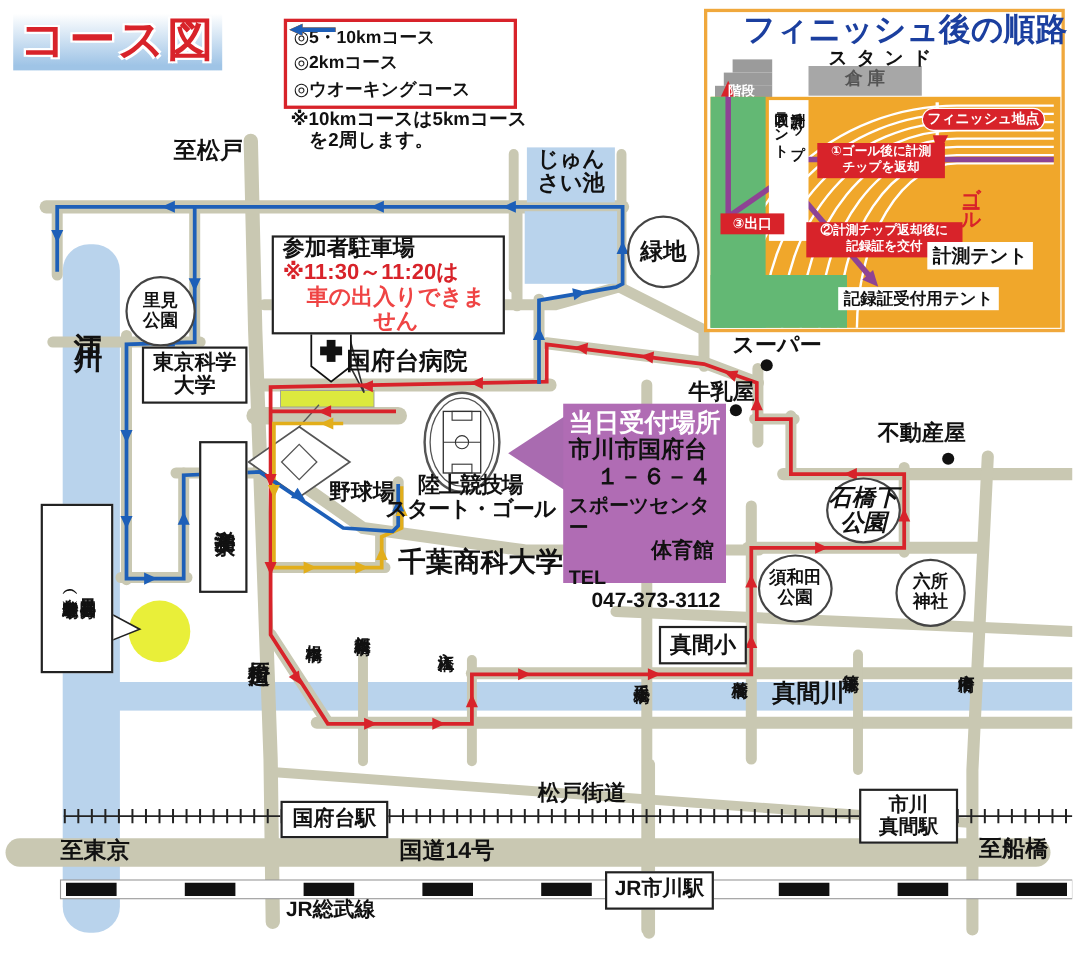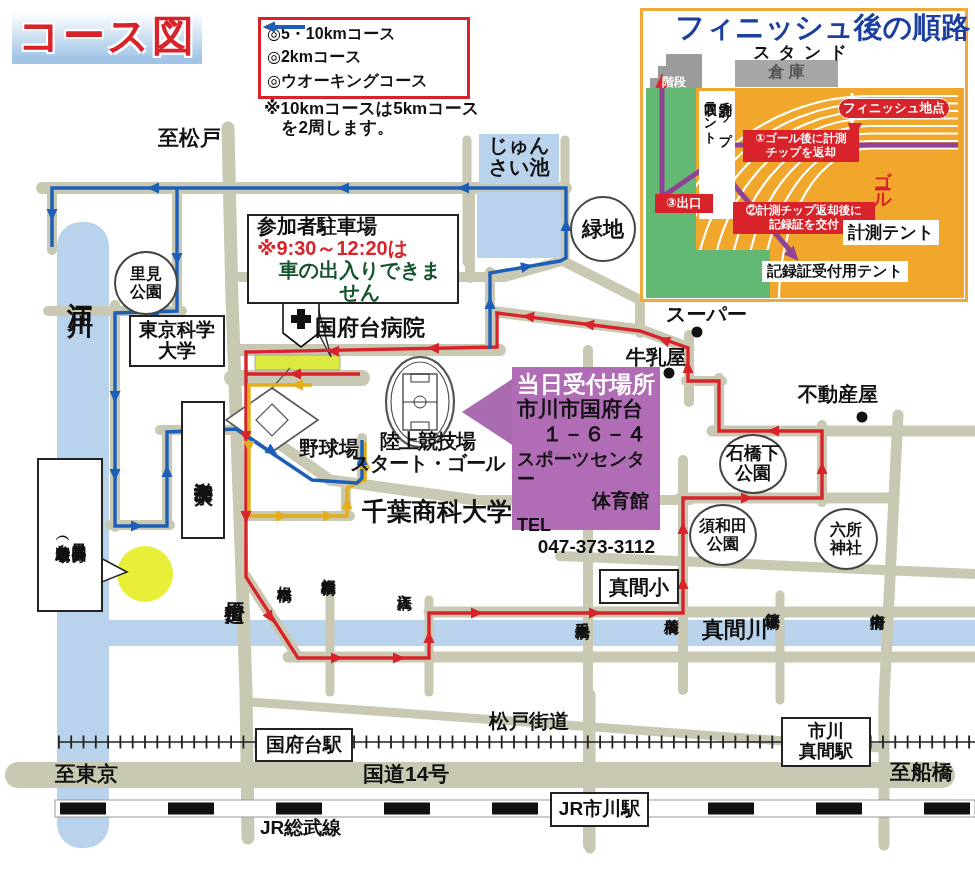--- a/index.html
+++ b/index.html
@@ -251,22 +251,22 @@
 
 <div class="lbl" style="left:158px;top:126px;font-size:21px;">至松戸</div>
 <div class="lbl" style="left:479px;top:134px;width:80px;height:50px;background:#b9d3ec;font-size:20px;text-align:center;">じゅん
 さい池</div>
 <div class="lbl circle" style="left:570px;top:196px;width:62px;height:62px;font-size:21px;">緑地</div>
 <div class="lbl circle" style="left:114px;top:251px;width:60px;height:60px;font-size:16px;">里見
 公園</div>
 
 <div class="lbl whitebox" style="left:247px;top:214px;width:212px;height:90px;flex-direction:column;align-items:flex-start;padding:4px 8px;box-sizing:border-box;">
   <span style="font-size:20px;color:#111;">参加者駐車場</span>
-  <span style="font-size:20px;color:#d8232a;">※9:30～12:20は</span>
-  <span style="font-size:20px;color:#14532d;padding-left:14px;">車の出入りできません</span>
+  <span style="font-size:20px;color:#d8232a;">※11:30～11:20は</span>
+  <span style="font-size:20px;color:#ef4444;padding-left:14px;">車の出入りできません</span>
 </div>
 
 <div class="lbl whitebox" style="left:129px;top:315px;width:92px;height:48px;font-size:19px;">東京科学
 大学</div>
 <div class="lbl whitebox vtext" style="left:181px;top:401px;width:40px;height:134px;font-size:19px;">和洋女子大学</div>
 <div class="lbl vtext" style="left:66px;top:282px;font-size:26px;letter-spacing:5px;">江戸川</div>
 <div class="lbl" style="left:315px;top:316px;font-size:22px;">国府台病院</div>
 <div class="lbl" style="left:299px;top:437px;font-size:20px;">野球場</div>
 <div class="lbl" style="left:345px;top:430px;width:165px;font-size:20px;text-align:center;letter-spacing:-1px;">陸上競技場
 スタート・ゴール</div>
@@ -275,21 +275,21 @@
 （参加者駐車場）</div>
 
 <div class="lbl" style="left:666px;top:303px;font-size:20px;">スーパー</div>
 <div class="lbl" style="left:626px;top:346px;font-size:20px;">牛乳屋</div>
 <div class="lbl" style="left:798px;top:383px;font-size:20px;">不動産屋</div>
 <svg width="975" height="869" style="pointer-events:none;">
   <circle cx="697" cy="332" r="5.5" fill="#111"></circle>
   <circle cx="669" cy="373" r="5.5" fill="#111"></circle>
   <circle cx="862" cy="417" r="5.5" fill="#111"></circle>
 </svg>
-<div class="lbl circle" style="left:719px;top:434px;width:64px;height:56px;font-size:18px;">石橋下
+<div class="lbl circle" style="left:751px;top:434px;width:64px;height:56px;font-size:21px;font-style:italic;">石橋下
 公園</div>
 <div class="lbl circle" style="left:689px;top:504px;width:64px;height:58px;font-size:16px;">須和田
 公園</div>
 <div class="lbl circle" style="left:814px;top:508px;width:60px;height:58px;font-size:16px;">六所
 神社</div>
 <div class="lbl whitebox" style="left:599px;top:569px;width:76px;height:31px;font-size:20px;">真間小</div>
 <div class="lbl" style="left:702px;top:618px;font-size:22px;">真間川</div>
 <div class="lbl vtext" style="left:224px;top:586px;font-size:20px;">松戸街道</div>
 
 <div class="lbl vtext" style="left:276px;top:574px;font-size:15px;">根本橋</div>

